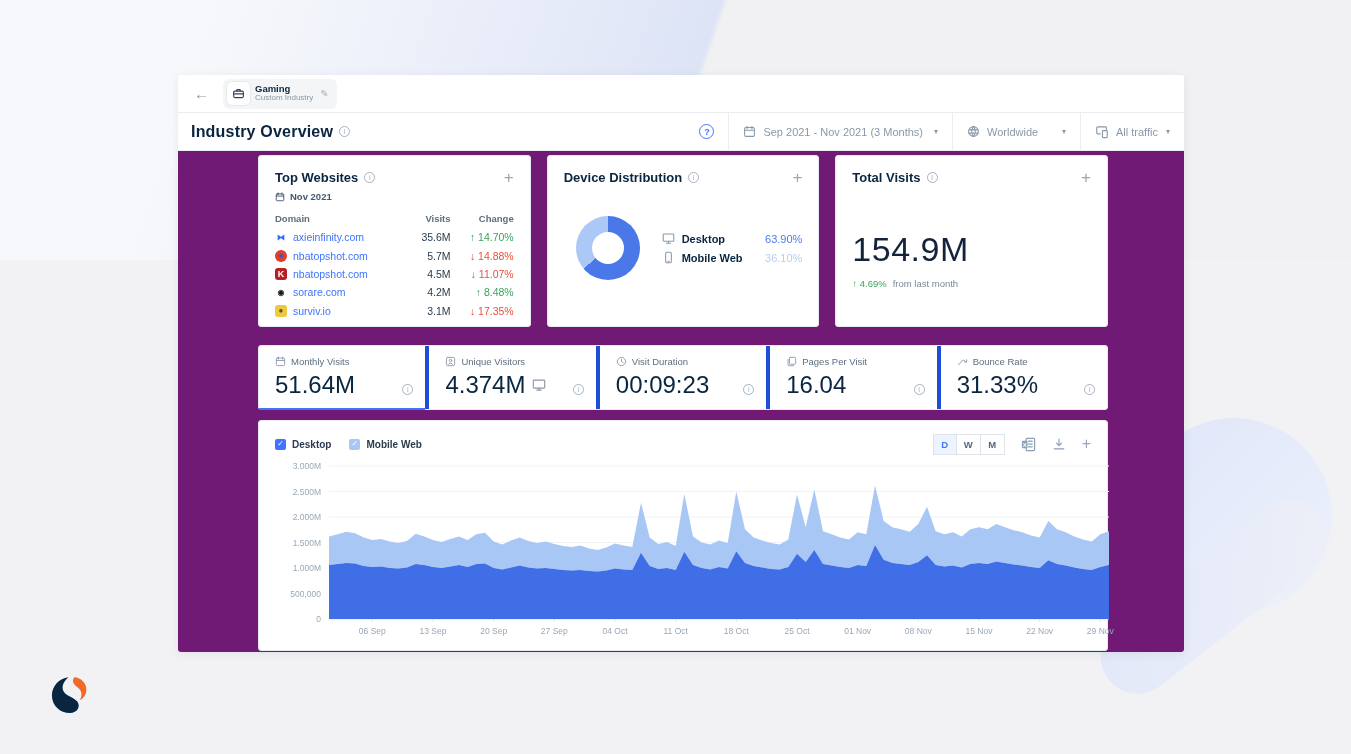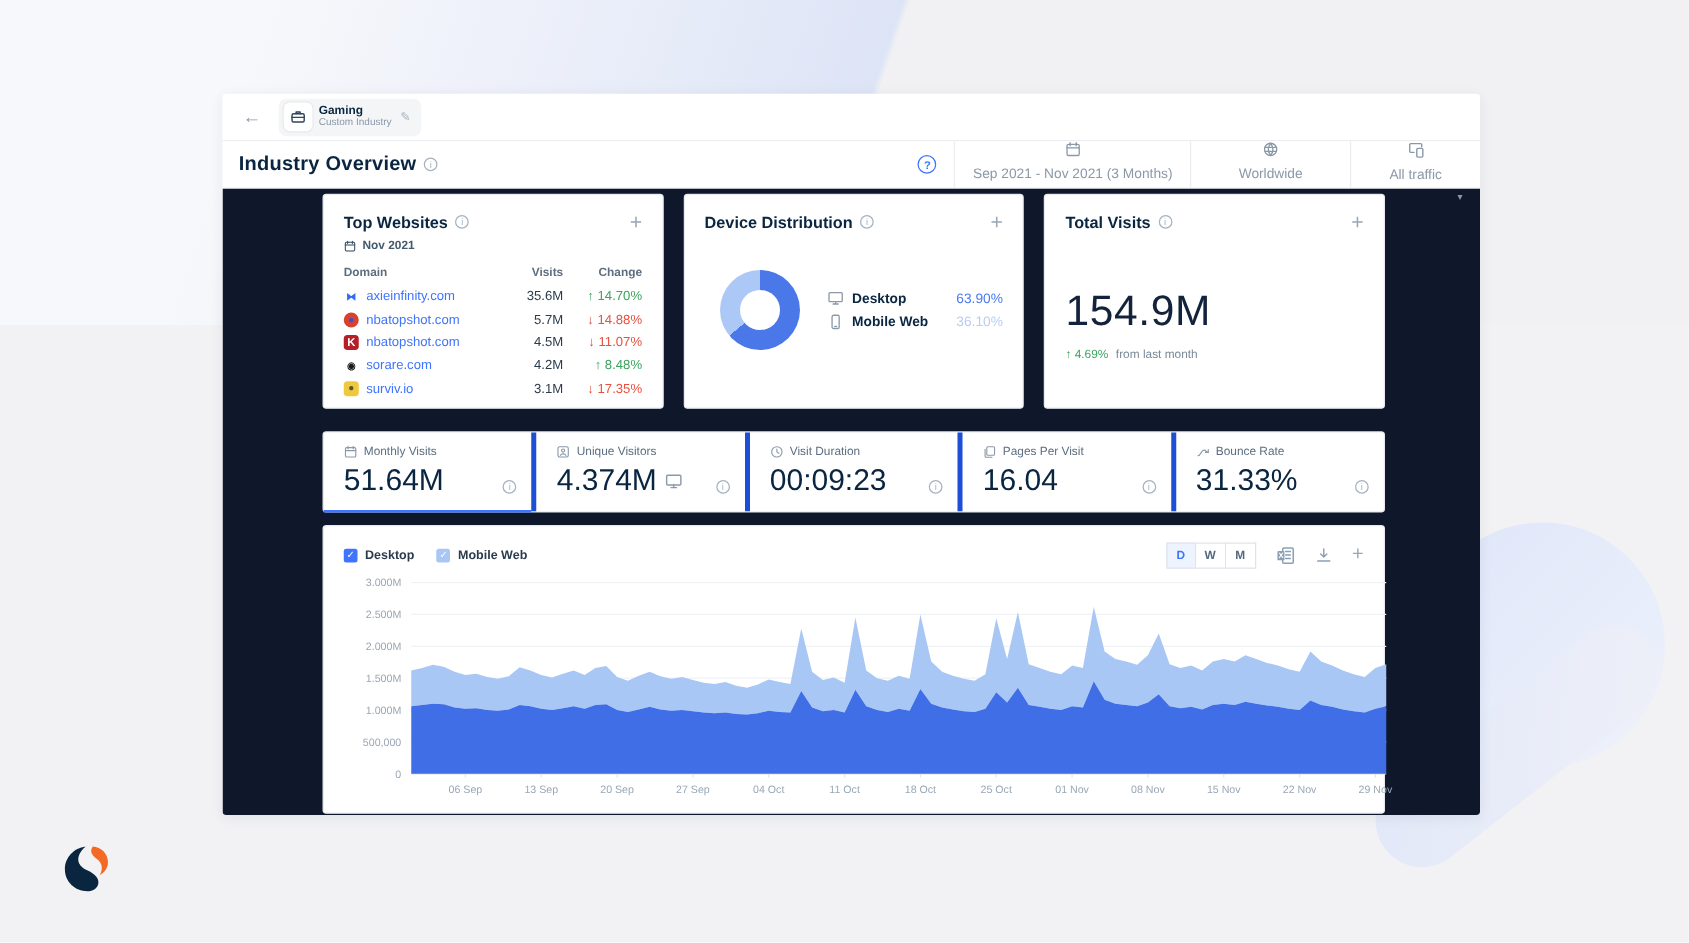--- a/index.html
+++ b/index.html
@@ -63,29 +63,29 @@
   }
   .head-right { margin-left:auto; display:flex; align-items:center; height:100%; }
   .help-circle {
     width:15px; height:15px; border:1.4px solid #3e74fe; color:#3e74fe; border-radius:50%;
     font-size:9px; font-weight:700; display:flex; align-items:center; justify-content:center;
     margin-right:14px; cursor:pointer;
   }
   .filter-group {
     display:flex; align-items:center; gap:7px; height:100%;
     border-left:1px solid #ecedf0; padding:0 14px; cursor:pointer;
-    color:#8a98a8; font-size:11px;flex-direction:column;
+    color:#8a98a8; font-size:11px;
   }
   .filter-label { color:#8a98a8; }
   .caret { font-size:8px; color:#8a98a8; margin-left:4px; }
   .icn { flex:0 0 auto; display:inline-flex; }
   .icn svg { stroke:#8a98a8; fill:none; stroke-width:1.3; stroke-linecap:round; stroke-linejoin:round; }
   .icn.navy svg { stroke:#30455c; }
   
-  .content { padding:4px 76px 0 80px; background:#0f172a; height:501px; }
+  .content { padding:4px 76px 0 80px; background:#701a75; height:501px; }
   .cards-row { display:flex; gap:16px; }
   .card {
     background:#fff; border:1px solid #e7eaf0; border-radius:3px; height:172px; flex:1;
     padding:13px 16px; position:relative;
   }
   .card-titlerow { display:flex; align-items:center; }
   .card-title { font-size:13px; font-weight:700; color:#092540; }
   .plus-btn { margin-left:auto; color:#9aa7b6; font-size:17px; font-weight:300; cursor:pointer; line-height:1; }
   .period-row { display:flex; align-items:center; gap:5px; margin-top:5px; color:#42596e; font-size:9.5px; font-weight:700; }
   

